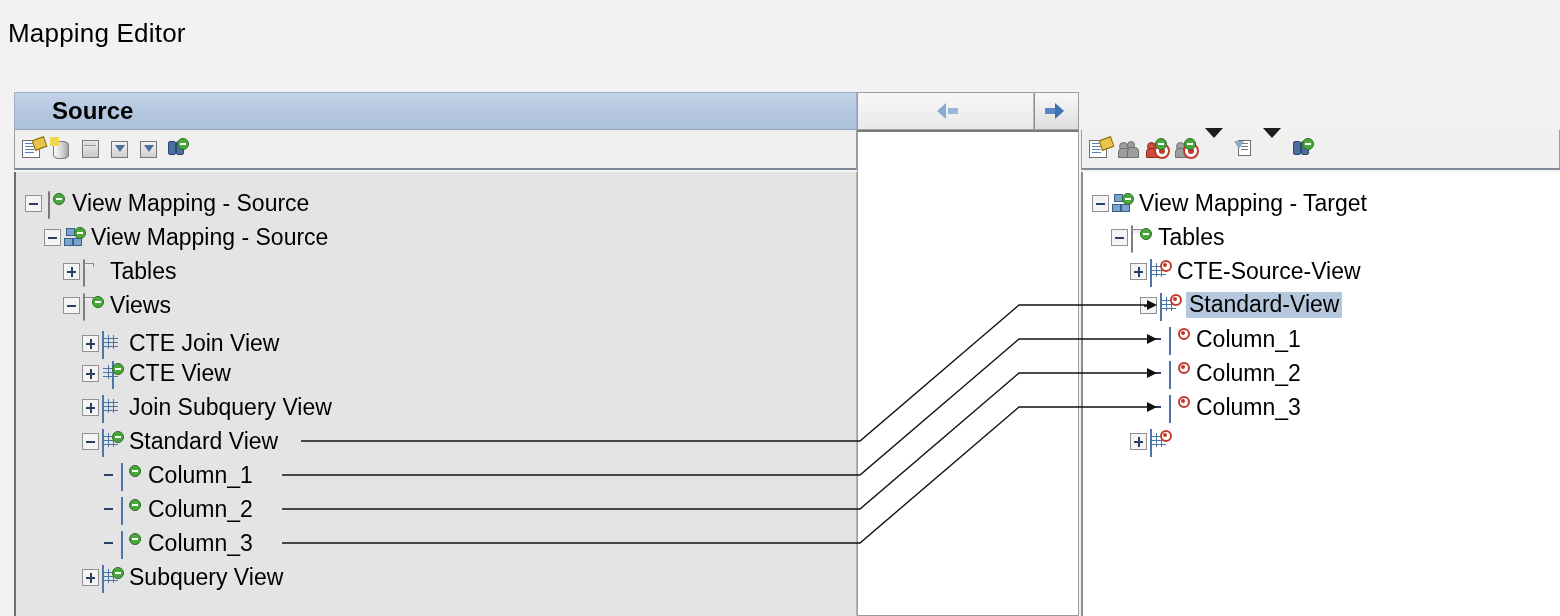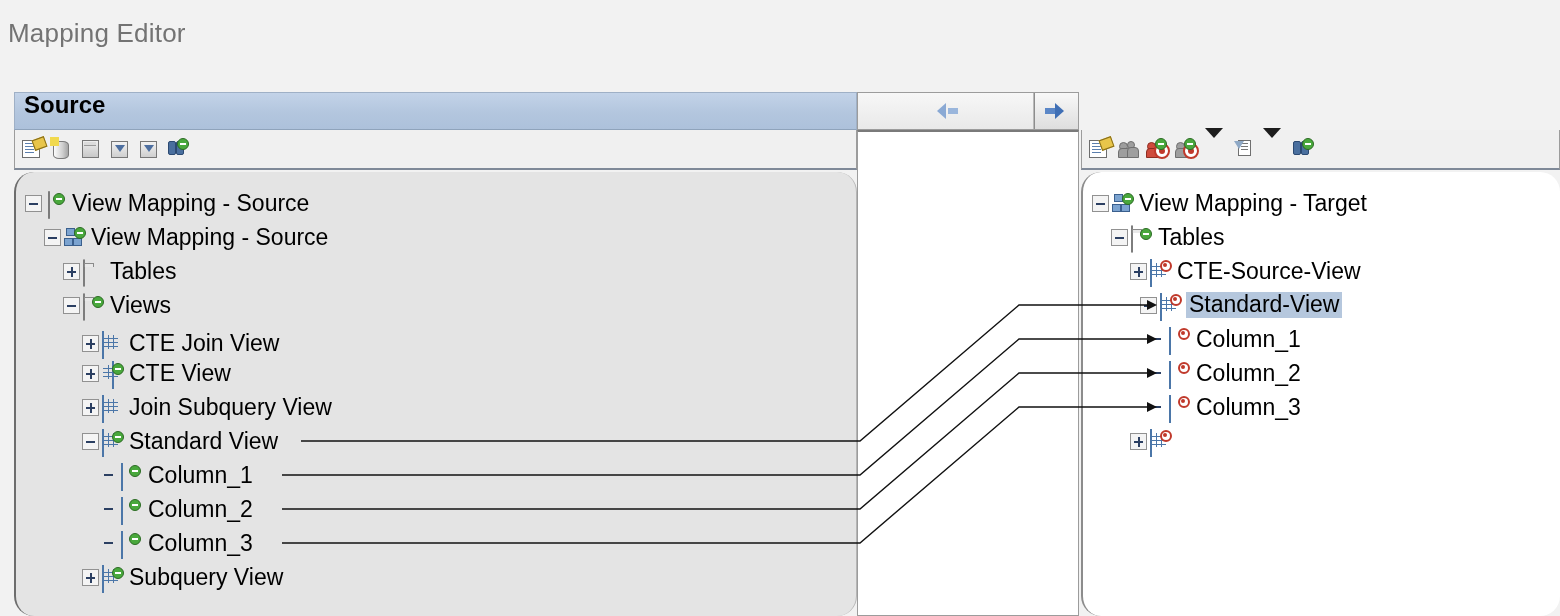--- a/index.html
+++ b/index.html
@@ -12,37 +12,37 @@
   }
   #app{position:absolute;inset:0;}
 
   
   .title-bar{
     position:absolute;left:0;top:0;width:1560px;height:72px;
     background:#f2f2f2;
   }
   .title-text{
     position:absolute;left:8px;top:18px;
-    font-size:26px;color:#737373;font-weight:400;
+    font-size:26px;color:#000000;font-weight:400;
     white-space:nowrap;letter-spacing:.2px;
   }
 
   
   .panel{position:absolute;box-sizing:border-box;}
   .panel-source{left:14px;top:92px;width:843px;height:524px;}
   .panel-middle{left:857px;top:92px;width:222px;height:524px;}
   .panel-target{left:1081px;top:92px;width:479px;height:524px;}
 
   .hdr{
     position:absolute;left:0;top:0;height:38px;width:100%;
     box-sizing:border-box;
     background:linear-gradient(to bottom,#c3d3e8 0%,#b3c6de 55%,#adc1db 100%);
     border:1px solid #9fb0c6;
     border-bottom:1px solid #8fa3bb;
-    display:flex;
+    display:flex;align-items:center;padding-left:28px;
   }
   .hdr-label{
     font-size:24px;font-weight:bold;color:#000;
     margin-left:9px;white-space:nowrap;line-height:1;
   }
 
   .toolbar{
     position:absolute;left:0;top:38px;height:40px;width:100%;
     box-sizing:border-box;
     background:#f0f0f0;
@@ -56,21 +56,20 @@
     display:inline-block;flex:0 0 auto;
   }
 
   .tree-area{
     position:absolute;left:0;top:80px;bottom:0;width:100%;
     box-sizing:border-box;
     background:#e4e4e4;
     border-left:2px solid #6d6d6d;
     border-right:1px solid #b5b5b5;
     overflow:hidden;
-    border-radius:20px;
   }
   .tree-area.target{background:#ffffff;border-left:2px solid #8c8c8c;border-right:none;}
 
   
   .mid-hdr{
     position:absolute;left:0;top:0;width:100%;height:38px;box-sizing:border-box;
     border:1px solid #9c9c9c;background:#f0f0f0;display:flex;
   }
   .mid-btn{
     height:100%;box-sizing:border-box;

